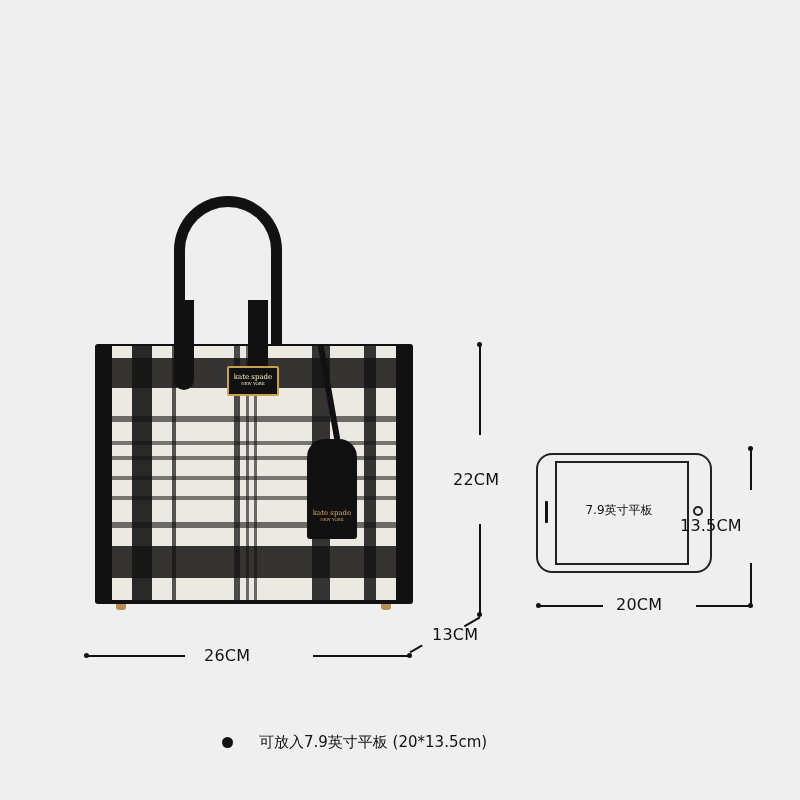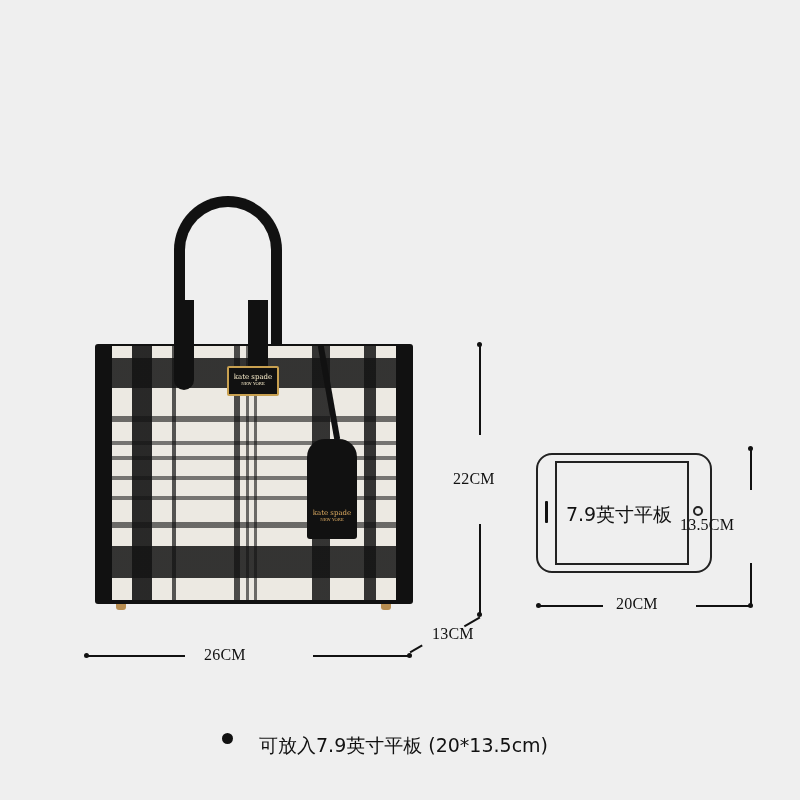--- a/index.html
+++ b/index.html
@@ -1,18 +1,18 @@
 <!DOCTYPE html>
 <html><head>
 <meta charset="utf-8">
 <style>
   html, body { margin:0; padding:0; }
   body { width:800px; height:800px; background:#efefef; position:relative; overflow:hidden;
          font-family:"DejaVu Sans", "Liberation Sans", sans-serif; color:#111; }
-  .label { position:absolute; font-size:16px; color:#111; letter-spacing:0.2px; white-space:nowrap;font-family:Liberation Serif, serif; }
+  .label { position:absolute; font-size:16px; color:#111; letter-spacing:0.2px; white-space:nowrap; }
   .hline { position:absolute; height:1.5px; background:#111; }
   .vline { position:absolute; width:1.5px; background:#111; }
   .dot { position:absolute; width:5px; height:5px; border-radius:50%; background:#111; }
   
   .bag-body { position:absolute; left:95px; top:344px; width:318px; height:260px; background:#111; border-radius:3px; }
   .bag-fabric { position:absolute; left:112px; top:346px; width:284px; height:254px;
     background-color:#ece9e2;
     background-image:
       linear-gradient(90deg, transparent 20px, rgba(20,20,20,.9) 20px, rgba(20,20,20,.9) 40px, transparent 40px,
                              transparent 60px, rgba(20,20,20,.7) 60px, rgba(20,20,20,.7) 64px, transparent 64px,
@@ -33,24 +33,24 @@
   .handle { position:absolute; border:11px solid #111; border-bottom:none; border-radius:60px 60px 0 0; }
   .logo-plate { position:absolute; left:227px; top:366px; width:52px; height:30px; background:#111; border:2px solid #c8a050; border-radius:2px;
                 color:#f5e9c8; font-family:"DejaVu Serif", serif; font-size:7px; text-align:center; line-height:1.1; padding-top:6px; box-sizing:border-box; }
   .tag { position:absolute; left:307px; top:439px; width:50px; height:100px; background:#111; border-radius:18px 18px 3px 3px; }
   .tag-text { position:absolute; left:0; right:0; top:70px; text-align:center; color:#d9a860; font-family:"DejaVu Serif", serif; font-size:7px; }
   .strap { position:absolute; background:#111; }
   .foot { position:absolute; width:10px; height:6px; background:#b88d50; border-radius:0 0 3px 3px; }
   
   .tablet { position:absolute; left:536px; top:453px; width:176px; height:120px; border:2px solid #222; border-radius:16px; box-sizing:border-box; }
   .screen { position:absolute; left:555px; top:461px; width:134px; height:104px; border:2px solid #222; box-sizing:border-box; }
-  .tablet-label { position:absolute; left:555px; top:502px; width:128px; text-align:center; font-size:19px; }
+  .tablet-label { position:absolute; left:555px; top:502px; width:128px; text-align:center; font-size:12px; }
   .home-btn { position:absolute; left:693px; top:506px; width:10px; height:10px; border:2px solid #222; border-radius:50%; box-sizing:border-box; }
   .side-btn { position:absolute; left:545px; top:501px; width:3px; height:22px; background:#111; border-radius:1px; }
-  .footnote { position:absolute; left:222px; top:733px; font-size:19px; white-space:nowrap; display:flex; align-items:flex-start; }
+  .footnote { position:absolute; left:222px; top:733px; font-size:15px; white-space:nowrap; display:flex; align-items:center; }
   .bullet { width:11px; height:11px; border-radius:50%; background:#111; margin-right:26px; display:inline-block; }
 </style>
 </head>
 <body>
 
 <div>
   <div class="handle" style="left:174px; top:196px; width:86px; height:200px;"></div>
   <div class="bag-body"></div>
   <div class="bag-fabric"></div>
   <div class="strap" style="left:174px; top:300px; width:20px; height:90px; border-radius:0 0 10px 10px;"></div>

